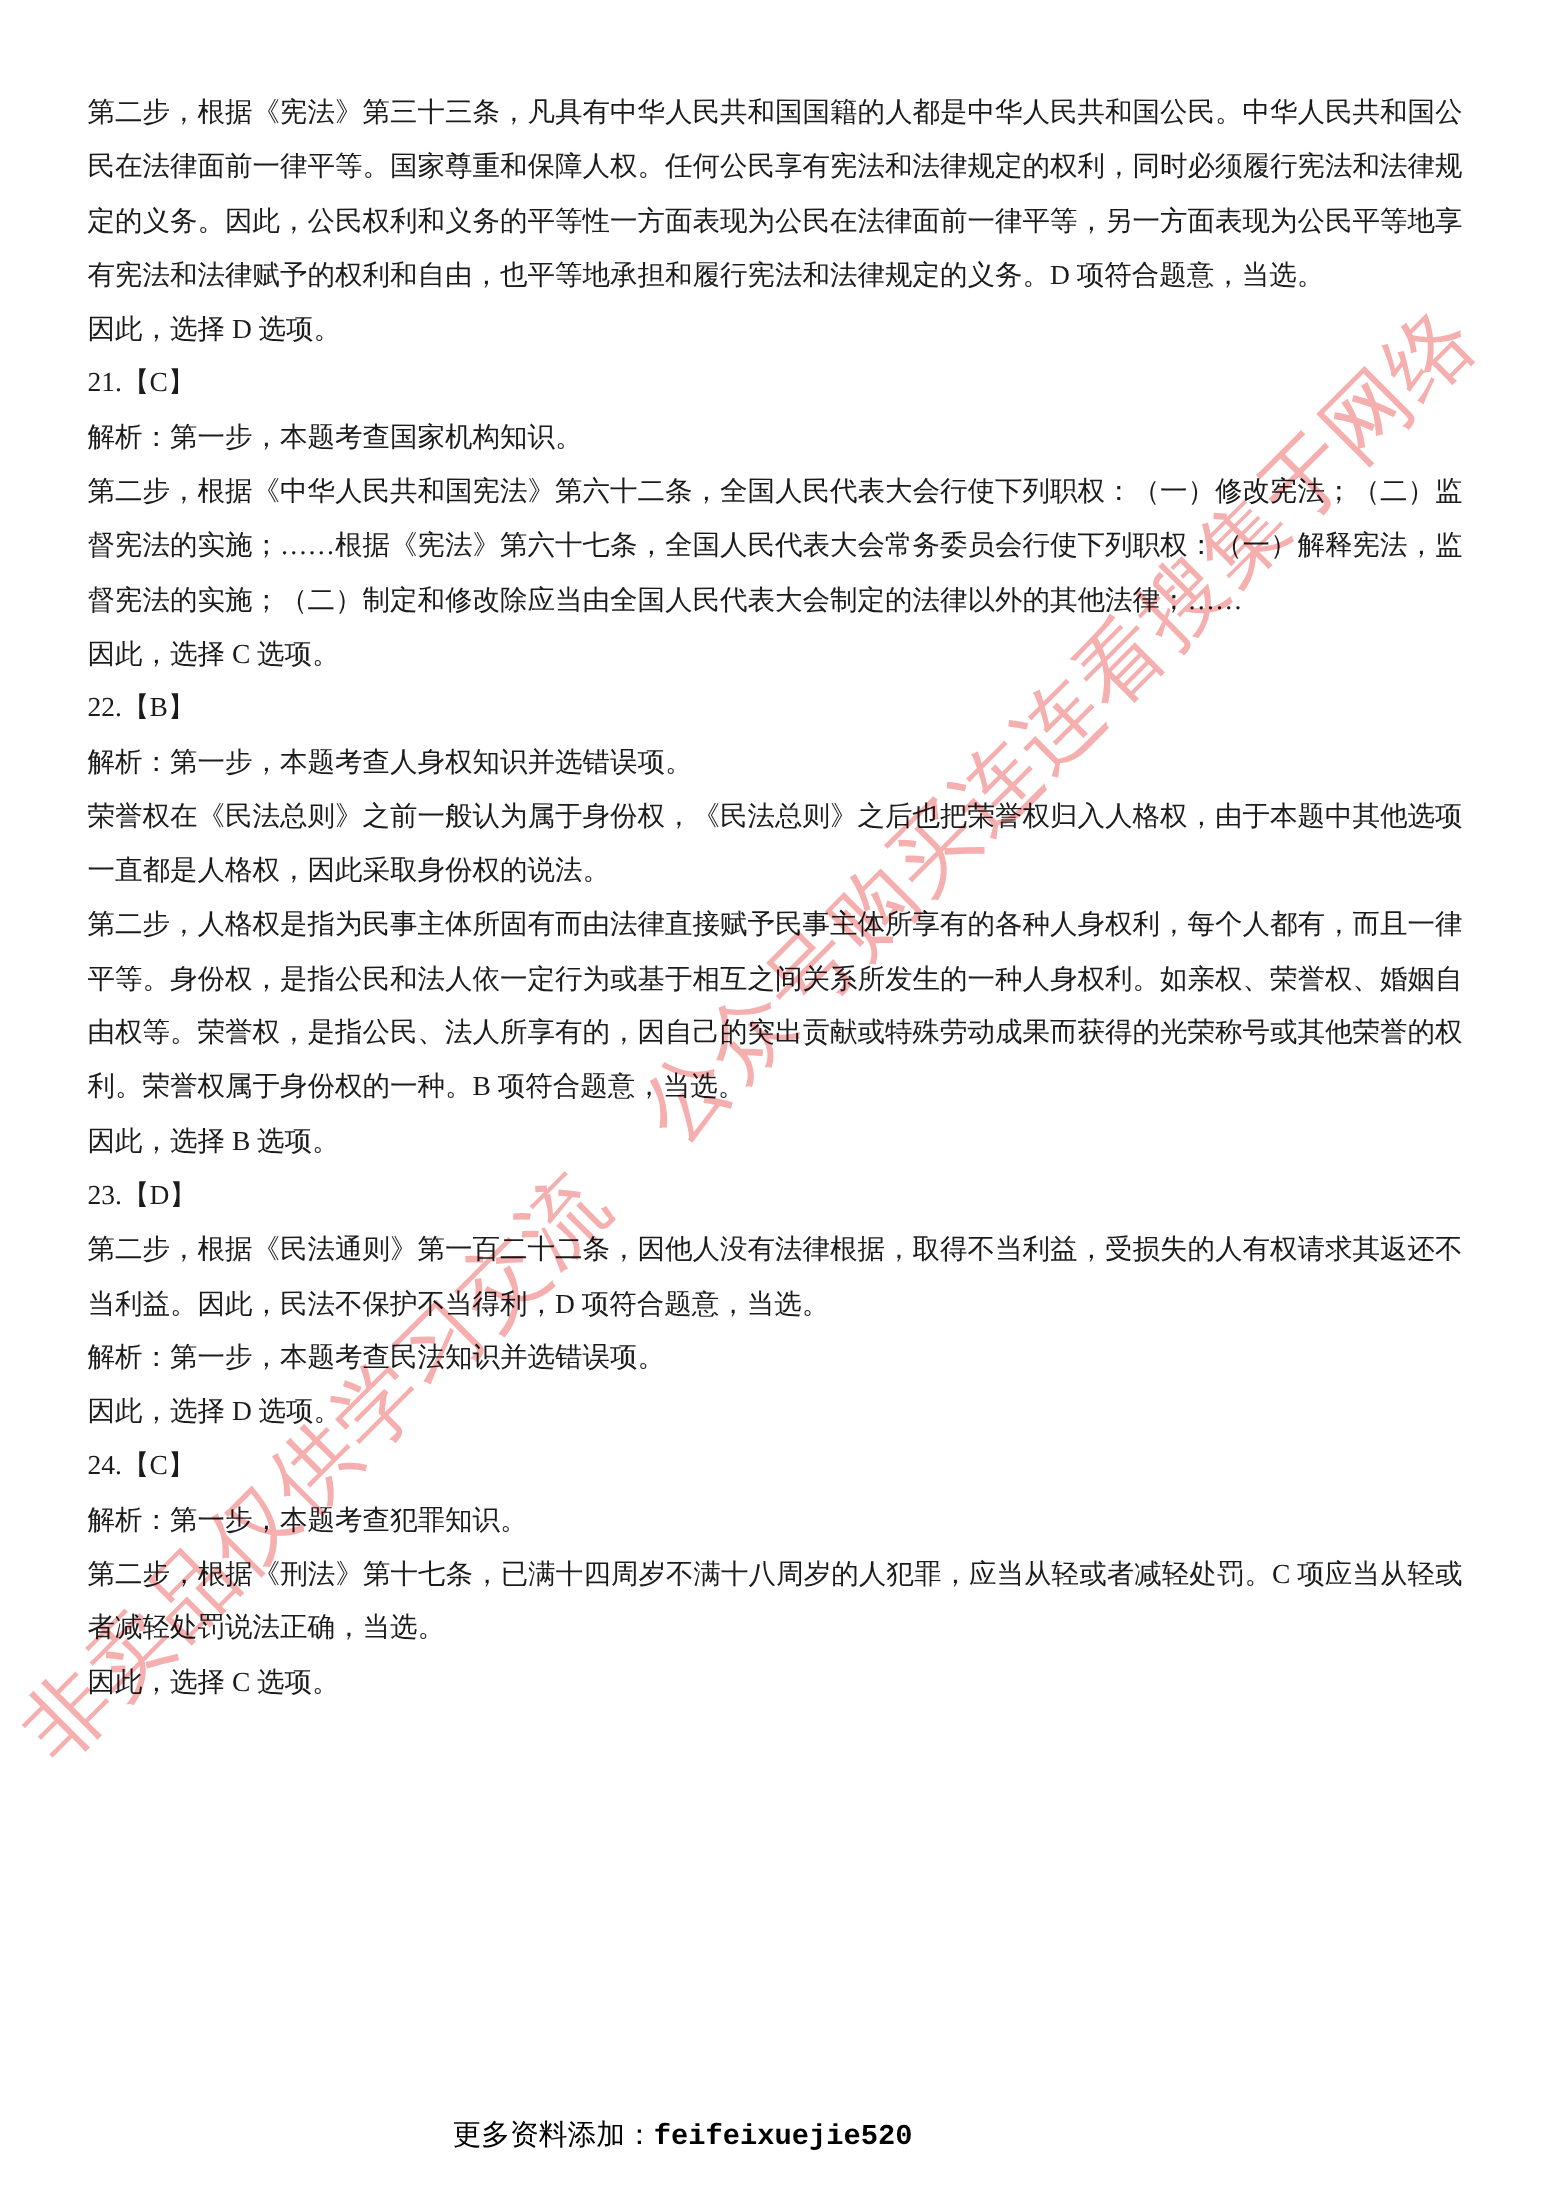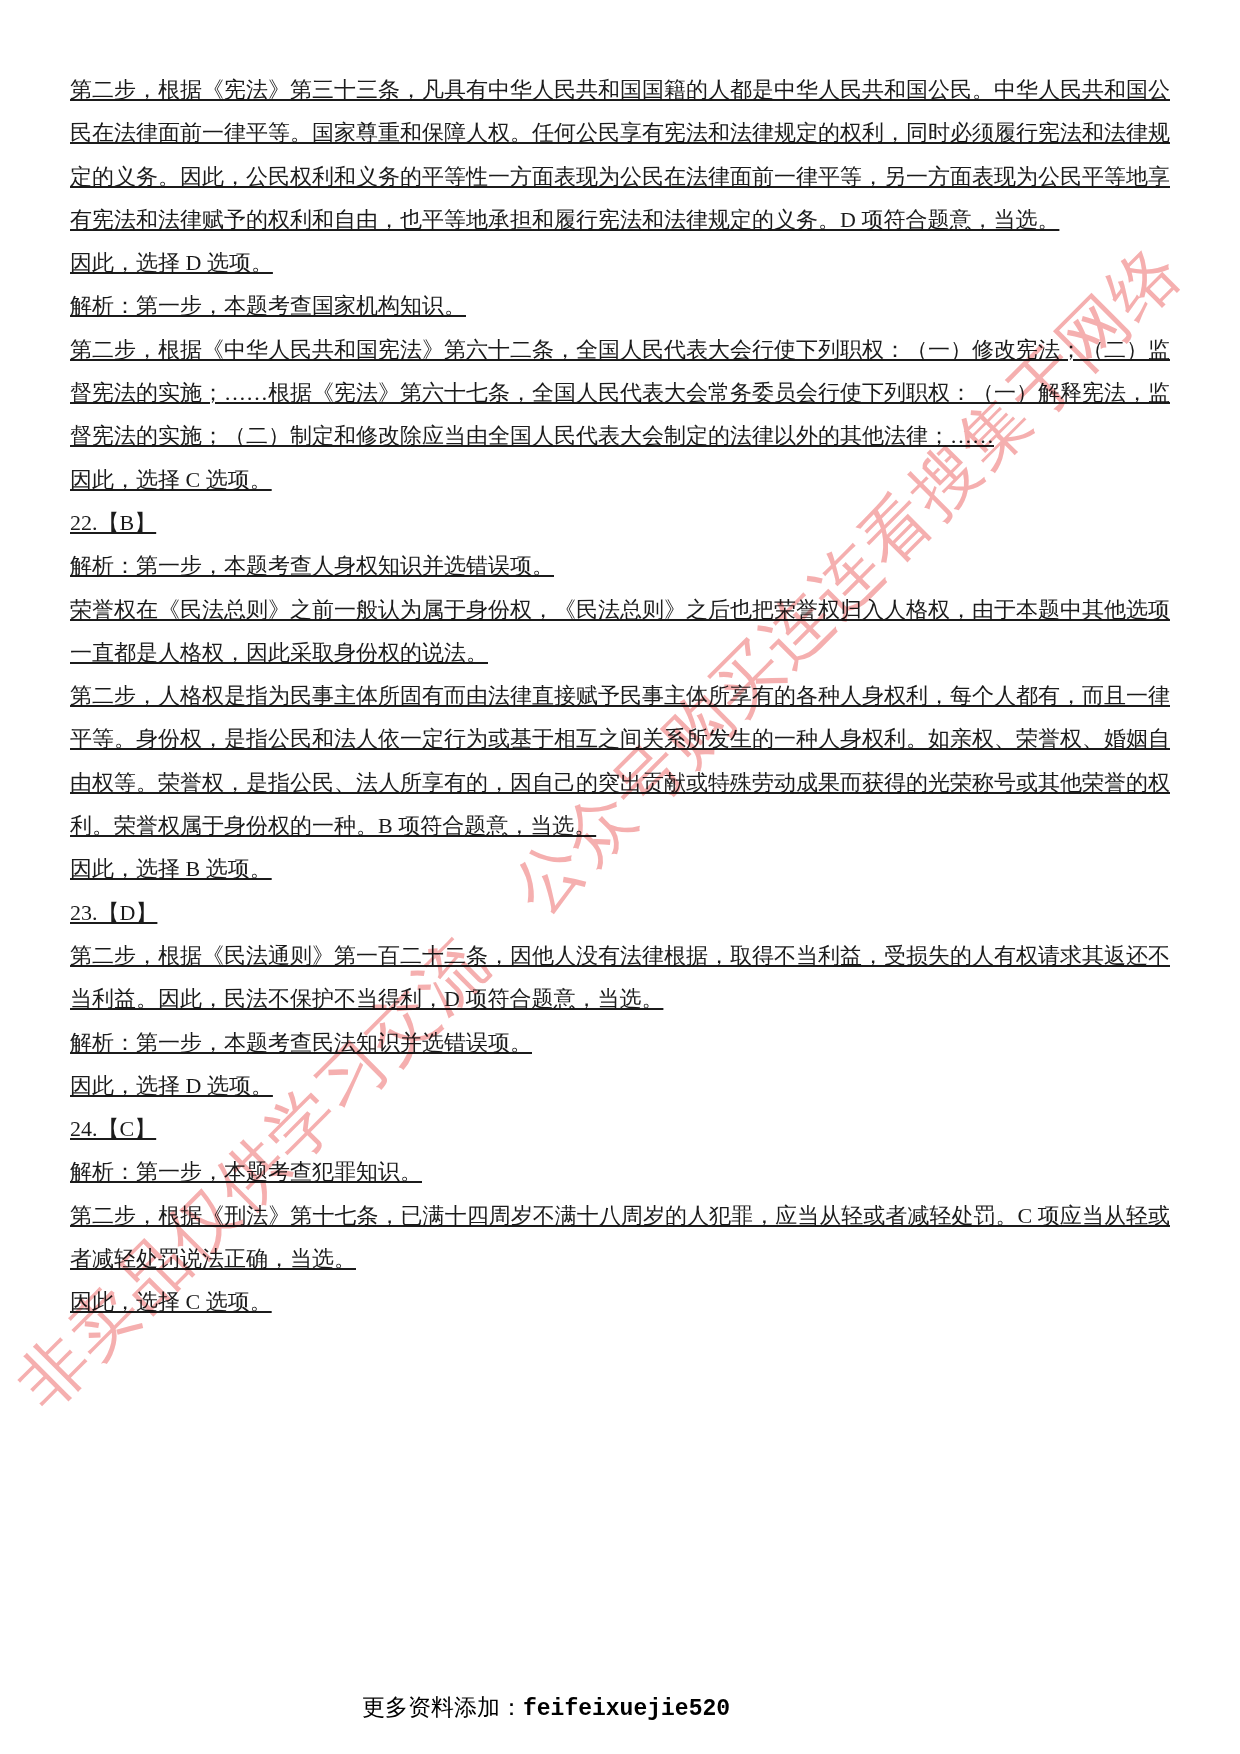--- a/index.html
+++ b/index.html
@@ -22,21 +22,20 @@
     width: 1100px;
     color: #1b1b1b;
     font-size: 22px;
     line-height: 43.3px;
     text-align: justify;
     z-index: 1;
   }
   .content p {
     margin: 0;
     padding: 0;
-    text-decoration: underline;
   }
   .watermark {
     position: absolute;
     left: 30px;
     top: 1362px;
     transform: rotate(-45deg);
     transform-origin: 0 50%;
     white-space: nowrap;
     font-size: 68px;
     line-height: 68px;
@@ -62,20 +61,21 @@
   }
 </style>
 </head>
 <body>
 
 <div class="page">
 
   <div class="content">
     <p>第二步，根据《宪法》第三十三条，凡具有中华人民共和国国籍的人都是中华人民共和国公民。中华人民共和国公民在法律面前一律平等。国家尊重和保障人权。任何公民享有宪法和法律规定的权利，同时必须履行宪法和法律规定的义务。因此，公民权利和义务的平等性一方面表现为公民在法律面前一律平等，另一方面表现为公民平等地享有宪法和法律赋予的权利和自由，也平等地承担和履行宪法和法律规定的义务。D 项符合题意，当选。</p>
     <p>因此，选择 D 选项。</p>
+    <p>21.【C】</p>
     <p>解析：第一步，本题考查国家机构知识。</p>
     <p>第二步，根据《中华人民共和国宪法》第六十二条，全国人民代表大会行使下列职权：（一）修改宪法；（二）监督宪法的实施；……根据《宪法》第六十七条，全国人民代表大会常务委员会行使下列职权：（一）解释宪法，监督宪法的实施；（二）制定和修改除应当由全国人民代表大会制定的法律以外的其他法律；……</p>
     <p>因此，选择 C 选项。</p>
     <p>22.【B】</p>
     <p>解析：第一步，本题考查人身权知识并选错误项。</p>
     <p>荣誉权在《民法总则》之前一般认为属于身份权，《民法总则》之后也把荣誉权归入人格权，由于本题中其他选项一直都是人格权，因此采取身份权的说法。</p>
     <p>第二步，人格权是指为民事主体所固有而由法律直接赋予民事主体所享有的各种人身权利，每个人都有，而且一律平等。身份权，是指公民和法人依一定行为或基于相互之间关系所发生的一种人身权利。如亲权、荣誉权、婚姻自由权等。荣誉权，是指公民、法人所享有的，因自己的突出贡献或特殊劳动成果而获得的光荣称号或其他荣誉的权利。荣誉权属于身份权的一种。B 项符合题意，当选。</p>
     <p>因此，选择 B 选项。</p>
     <p>23.【D】</p>
     <p>第二步，根据《民法通则》第一百二十二条，因他人没有法律根据，取得不当利益，受损失的人有权请求其返还不当利益。因此，民法不保护不当得利，D 项符合题意，当选。</p>

